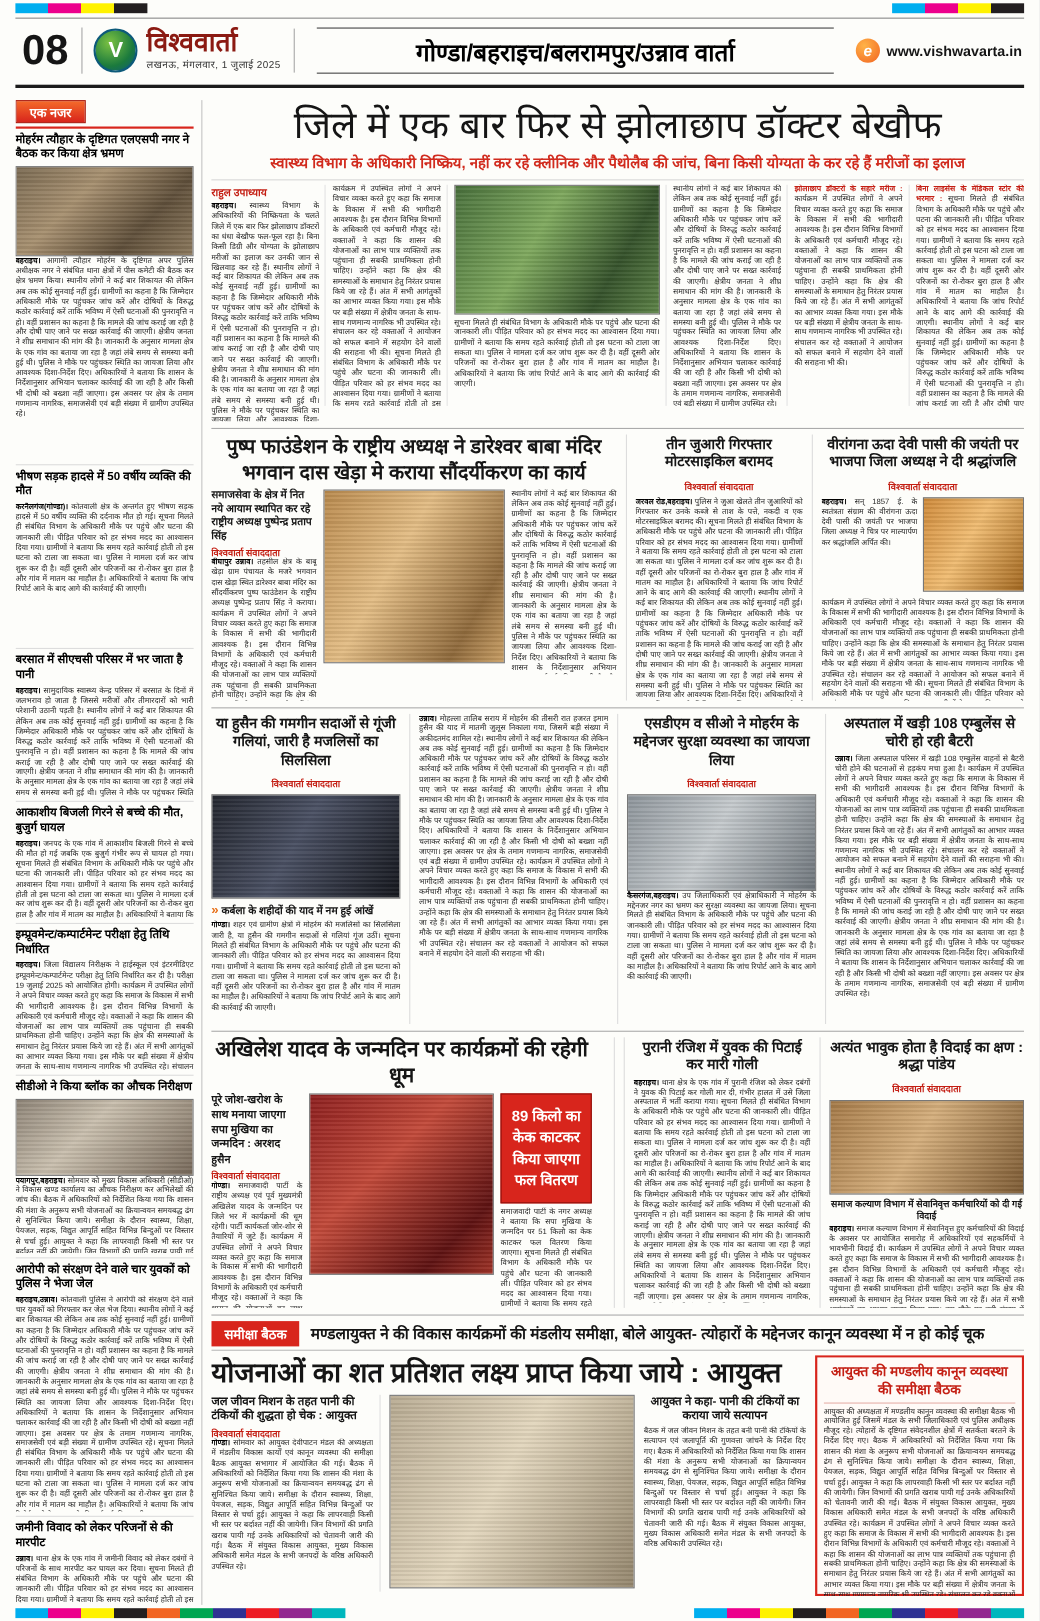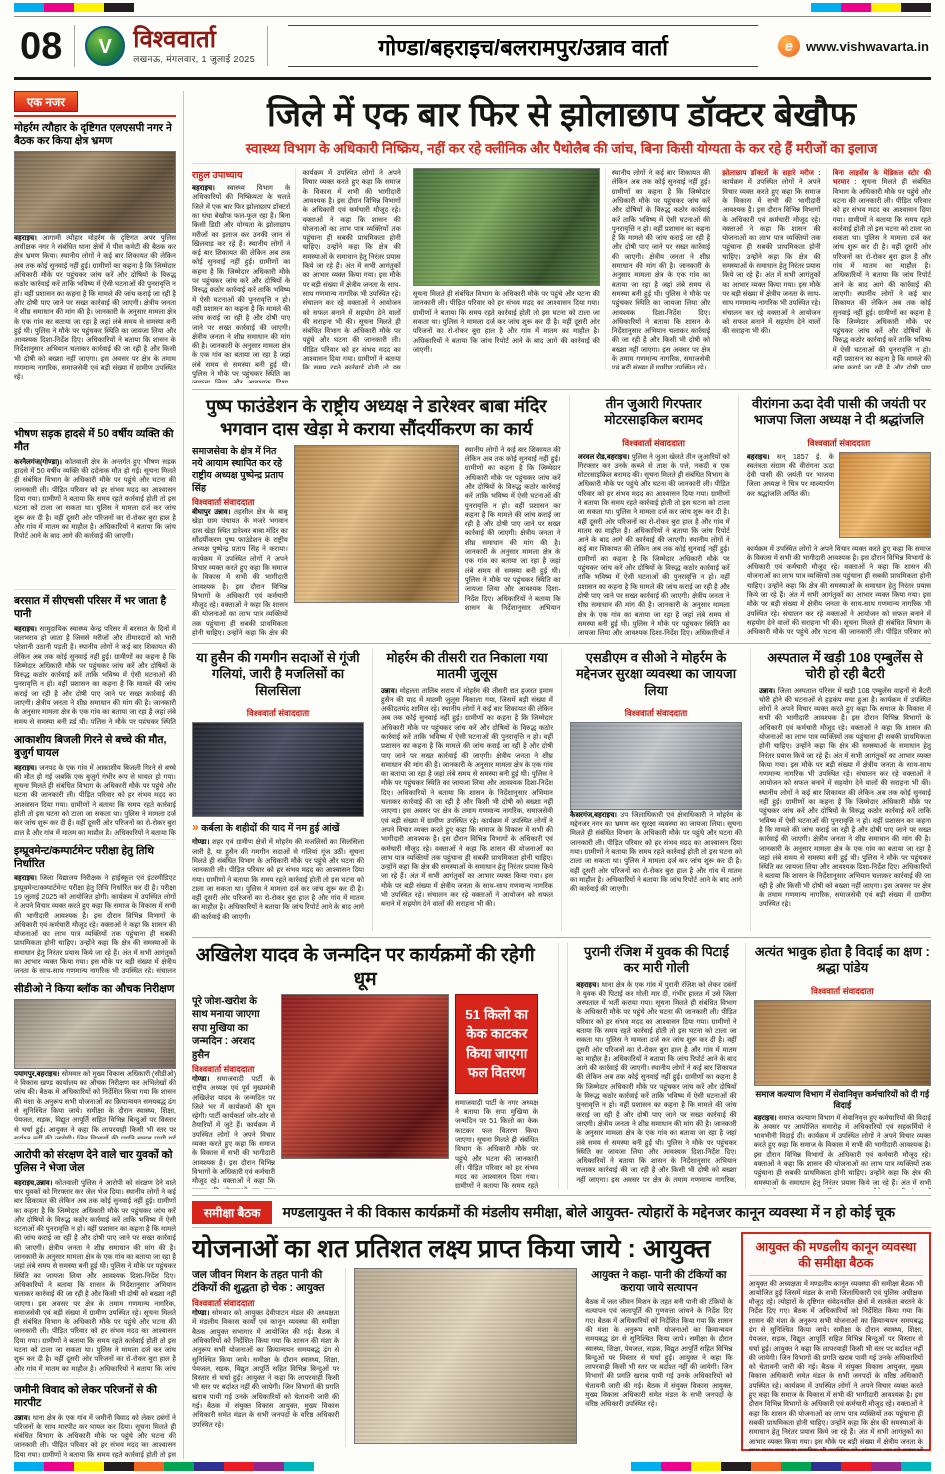--- a/index.html
+++ b/index.html
@@ -63,21 +63,21 @@
   .ph-vidai{background:linear-gradient(120deg,#a57a48,#d4ae7c 45%,#7c5a33)}
   .ph-hall{background:linear-gradient(120deg,#b8ab93,#e2d6bd 45%,#94866d)}
   
   .h70{height:70px}.h82{height:82px}.h86{height:86px}.h88{height:88px}.h95{height:95px}
   .h118{height:118px}.h158{height:158px}.h165{height:165px}.h176{height:176px}.b70{height:70px}.b72{height:72px}.b88{height:88px}.b92{height:92px}
   .b100{height:100px}.b118{height:118px}.b128{height:128px}.b130{height:130px}
   .b150{height:150px}.b168{height:168px}.b185{height:185px}.b190{height:190px}
   .b196{height:196px}.b204{height:204px}.b226{height:226px}.b240{height:240px}
   
   .lead{height:292px;overflow:hidden;padding-top:4px}
-  .lead-h{font-size:34px;font-weight:700;text-align:center;line-height:1.15;margin-bottom:5px}
+  .lead-h{font-size:34px;font-weight:400;text-align:center;line-height:1.15;margin-bottom:5px}
   .lead-sub{text-align:center;color:#d12b1e;font-size:13.5px;font-weight:700;margin-bottom:6px}
   .lead-cols{display:flex;gap:6px;height:206px;border-top:1px solid #d8d8d8;padding-top:4px}
   .lead-cols .col{flex:1;border-right:1px solid #e3e3e3;padding-right:5px}
   .lead-cols .col.last{border-right:none;padding-right:0}
   .photoblock{flex:1.9;border-right:1px solid #e3e3e3;padding-right:5px}
   .photoblock .body{margin-top:3px;height:80px}
   .col .body{height:100%}
   .reporter{color:#c41f14;font-weight:700;font-size:9.5px;margin-bottom:2px}
   
   .band{border-top:1px solid #ababab;margin-top:6px;padding-top:5px;display:flex;gap:8px;overflow:hidden}
@@ -266,21 +266,20 @@
 
       <section class="band band3">
         <div class="b3col">
           <h3 class="h-sm">या हुसैन की गमगीन सदाओं से गूंजी गलियां, जारी है मजलिसों का सिलसिला</h3>
           <div class="byrow"><span class="byline">विश्ववार्ता संवाददाता</span></div>
           <div class="ph ph-dark h95"></div>
           <div class="subbul"><span class="bul">»</span> <b>कर्बला के शहीदों की याद में नम हुई आंखें</b></div>
           <p class="body b118"><b class="dl">गोण्डा।</b> <span>शहर एवं ग्रामीण क्षेत्रों में मोहर्रम की मजलिसों का सिलसिला जारी है, या हुसैन की गमगीन सदाओं से गलियां गूंज उठीं।</span> <span>सूचना मिलते ही संबंधित विभाग के अधिकारी मौके पर पहुंचे और घटना की जानकारी ली। पीड़ित परिवार को हर संभव मदद का आश्वासन दिया गया। ग्रामीणों ने बताया कि समय रहते कार्रवाई होती तो इस घटना को टाला जा सकता था। पुलिस ने मामला दर्ज कर जांच शुरू कर दी है। वहीं दूसरी ओर परिजनों का रो-रोकर बुरा हाल है और गांव में मातम का माहौल है। अधिकारियों ने बताया कि जांच रिपोर्ट आने के बाद आगे की कार्रवाई की जाएगी।</span></p>
         </div>
         <div class="b3col">
-          <h3 class="h-sm">मोहर्रम की तीसरी रात निकाला गया मातमी जुलूस</h3>
           <p class="body b240"><b class="dl">उन्नाव।</b> <span>मोहल्ला तालिब सराय में मोहर्रम की तीसरी रात हजरत इमाम हुसैन की याद में मातमी जुलूस निकाला गया, जिसमें बड़ी संख्या में अकीदतमंद शामिल रहे।</span> <span>स्थानीय लोगों ने कई बार शिकायत की लेकिन अब तक कोई सुनवाई नहीं हुई। ग्रामीणों का कहना है कि जिम्मेदार अधिकारी मौके पर पहुंचकर जांच करें और दोषियों के विरुद्ध कठोर कार्रवाई करें ताकि भविष्य में ऐसी घटनाओं की पुनरावृत्ति न हो। वहीं प्रशासन का कहना है कि मामले की जांच कराई जा रही है और दोषी पाए जाने पर सख्त कार्रवाई की जाएगी। क्षेत्रीय जनता ने शीघ्र समाधान की मांग की है। जानकारी के अनुसार मामला क्षेत्र के एक गांव का बताया जा रहा है जहां लंबे समय से समस्या बनी हुई थी। पुलिस ने मौके पर पहुंचकर स्थिति का जायजा लिया और आवश्यक दिशा-निर्देश दिए। अधिकारियों ने बताया कि शासन के निर्देशानुसार अभियान चलाकर कार्रवाई की जा रही है और किसी भी दोषी को बख्शा नहीं जाएगा। इस अवसर पर क्षेत्र के तमाम गणमान्य नागरिक, समाजसेवी एवं बड़ी संख्या में ग्रामीण उपस्थित रहे।</span> <span>कार्यक्रम में उपस्थित लोगों ने अपने विचार व्यक्त करते हुए कहा कि समाज के विकास में सभी की भागीदारी आवश्यक है। इस दौरान विभिन्न विभागों के अधिकारी एवं कर्मचारी मौजूद रहे। वक्ताओं ने कहा कि शासन की योजनाओं का लाभ पात्र व्यक्तियों तक पहुंचाना ही सबकी प्राथमिकता होनी चाहिए। उन्होंने कहा कि क्षेत्र की समस्याओं के समाधान हेतु निरंतर प्रयास किये जा रहे हैं। अंत में सभी आगंतुकों का आभार व्यक्त किया गया। इस मौके पर बड़ी संख्या में क्षेत्रीय जनता के साथ-साथ गणमान्य नागरिक भी उपस्थित रहे। संचालन कर रहे वक्ताओं ने आयोजन को सफल बनाने में सहयोग देने वालों की सराहना भी की।</span></p>
         </div>
         <div class="b3col">
           <h3 class="h-sm">एसडीएम व सीओ ने मोहर्रम के मद्देनजर सुरक्षा व्यवस्था का जायजा लिया</h3>
           <div class="byrow"><span class="byline">विश्ववार्ता संवाददाता</span></div>
           <div class="ph ph-street h88"></div>
           <p class="body b130"><b class="dl">कैसरगंज,बहराइच।</b> <span>उप जिलाधिकारी एवं क्षेत्राधिकारी ने मोहर्रम के मद्देनजर नगर का भ्रमण कर सुरक्षा व्यवस्था का जायजा लिया।</span> <span>सूचना मिलते ही संबंधित विभाग के अधिकारी मौके पर पहुंचे और घटना की जानकारी ली। पीड़ित परिवार को हर संभव मदद का आश्वासन दिया गया। ग्रामीणों ने बताया कि समय रहते कार्रवाई होती तो इस घटना को टाला जा सकता था। पुलिस ने मामला दर्ज कर जांच शुरू कर दी है। वहीं दूसरी ओर परिजनों का रो-रोकर बुरा हाल है और गांव में मातम का माहौल है। अधिकारियों ने बताया कि जांच रिपोर्ट आने के बाद आगे की कार्रवाई की जाएगी।</span></p>
         </div>
         <div class="b3col last">
           <h3 class="h-sm">अस्पताल में खड़ी 108 एम्बुलेंस से चोरी हो रही बैटरी</h3>
@@ -292,21 +291,21 @@
         <div class="akh">
           <h2 class="h-lg2">अखिलेश यादव के जन्मदिन पर कार्यक्रमों की रहेगी धूम</h2>
           <div class="akh-row">
             <div class="akh-left">
               <div class="standfirst2">पूरे जोश-खरोश के साथ मनाया जाएगा सपा मुखिया का जन्मदिन : अरशद हुसैन</div>
               <div class="byline">विश्ववार्ता संवाददाता</div>
               <p class="body b150"><b class="dl">गोण्डा।</b> <span>समाजवादी पार्टी के राष्ट्रीय अध्यक्ष एवं पूर्व मुख्यमंत्री अखिलेश यादव के जन्मदिन पर जिले भर में कार्यक्रमों की धूम रहेगी। पार्टी कार्यकर्ता जोर-शोर से तैयारियों में जुटे हैं।</span> <span>कार्यक्रम में उपस्थित लोगों ने अपने विचार व्यक्त करते हुए कहा कि समाज के विकास में सभी की भागीदारी आवश्यक है। इस दौरान विभिन्न विभागों के अधिकारी एवं कर्मचारी मौजूद रहे। वक्ताओं ने कहा कि शासन की योजनाओं का लाभ पात्र व्यक्तियों तक पहुंचाना ही सबकी प्राथमिकता होनी चाहिए। उन्होंने कहा कि क्षेत्र की समस्याओं के समाधान हेतु निरंतर प्रयास किये जा रहे हैं। अंत में सभी आगंतुकों का आभार व्यक्त किया गया। इस मौके पर बड़ी संख्या में क्षेत्रीय जनता के साथ-साथ गणमान्य नागरिक भी उपस्थित रहे। संचालन कर रहे वक्ताओं ने आयोजन को सफल बनाने में सहयोग देने वालों की सराहना भी की।</span></p>
             </div>
             <div class="ph ph-akhilesh akh-photo h165"></div>
             <div class="akh-right">
-              <div class="cakebox">51 किलो का केक काटकर किया जाएगा फल वितरण</div>
+              <div class="cakebox">89 किलो का केक काटकर किया जाएगा फल वितरण</div>
               <p class="body b118"><span>समाजवादी पार्टी के नगर अध्यक्ष ने बताया कि सपा मुखिया के जन्मदिन पर 51 किलो का केक काटकर फल वितरण किया जाएगा।</span> <span>सूचना मिलते ही संबंधित विभाग के अधिकारी मौके पर पहुंचे और घटना की जानकारी ली। पीड़ित परिवार को हर संभव मदद का आश्वासन दिया गया। ग्रामीणों ने बताया कि समय रहते कार्रवाई होती तो इस घटना को टाला जा सकता था। पुलिस ने मामला दर्ज कर जांच शुरू कर दी है। वहीं दूसरी ओर परिजनों का रो-रोकर बुरा हाल है और गांव में मातम का माहौल है। अधिकारियों ने बताया कि जांच रिपोर्ट आने के बाद आगे की कार्रवाई की जाएगी।</span></p>
             </div>
           </div>
         </div>
         <div class="gun">
           <h3 class="h-sm">पुरानी रंजिश में युवक की पिटाई कर मारी गोली</h3>
           <p class="body b204"><b class="dl">बहराइच।</b> <span>थाना क्षेत्र के एक गांव में पुरानी रंजिश को लेकर दबंगों ने युवक की पिटाई कर गोली मार दी, गंभीर हालत में उसे जिला अस्पताल में भर्ती कराया गया।</span> <span>सूचना मिलते ही संबंधित विभाग के अधिकारी मौके पर पहुंचे और घटना की जानकारी ली। पीड़ित परिवार को हर संभव मदद का आश्वासन दिया गया। ग्रामीणों ने बताया कि समय रहते कार्रवाई होती तो इस घटना को टाला जा सकता था। पुलिस ने मामला दर्ज कर जांच शुरू कर दी है। वहीं दूसरी ओर परिजनों का रो-रोकर बुरा हाल है और गांव में मातम का माहौल है। अधिकारियों ने बताया कि जांच रिपोर्ट आने के बाद आगे की कार्रवाई की जाएगी।</span> <span>स्थानीय लोगों ने कई बार शिकायत की लेकिन अब तक कोई सुनवाई नहीं हुई। ग्रामीणों का कहना है कि जिम्मेदार अधिकारी मौके पर पहुंचकर जांच करें और दोषियों के विरुद्ध कठोर कार्रवाई करें ताकि भविष्य में ऐसी घटनाओं की पुनरावृत्ति न हो। वहीं प्रशासन का कहना है कि मामले की जांच कराई जा रही है और दोषी पाए जाने पर सख्त कार्रवाई की जाएगी। क्षेत्रीय जनता ने शीघ्र समाधान की मांग की है। जानकारी के अनुसार मामला क्षेत्र के एक गांव का बताया जा रहा है जहां लंबे समय से समस्या बनी हुई थी। पुलिस ने मौके पर पहुंचकर स्थिति का जायजा लिया और आवश्यक दिशा-निर्देश दिए। अधिकारियों ने बताया कि शासन के निर्देशानुसार अभियान चलाकर कार्रवाई की जा रही है और किसी भी दोषी को बख्शा नहीं जाएगा। इस अवसर पर क्षेत्र के तमाम गणमान्य नागरिक, समाजसेवी एवं बड़ी संख्या में ग्रामीण उपस्थित रहे।</span></p>
         </div>
         <div class="vid">
           <h3 class="h-sm">अत्यंत भावुक होता है विदाई का क्षण : श्रद्धा पांडेय</h3>

